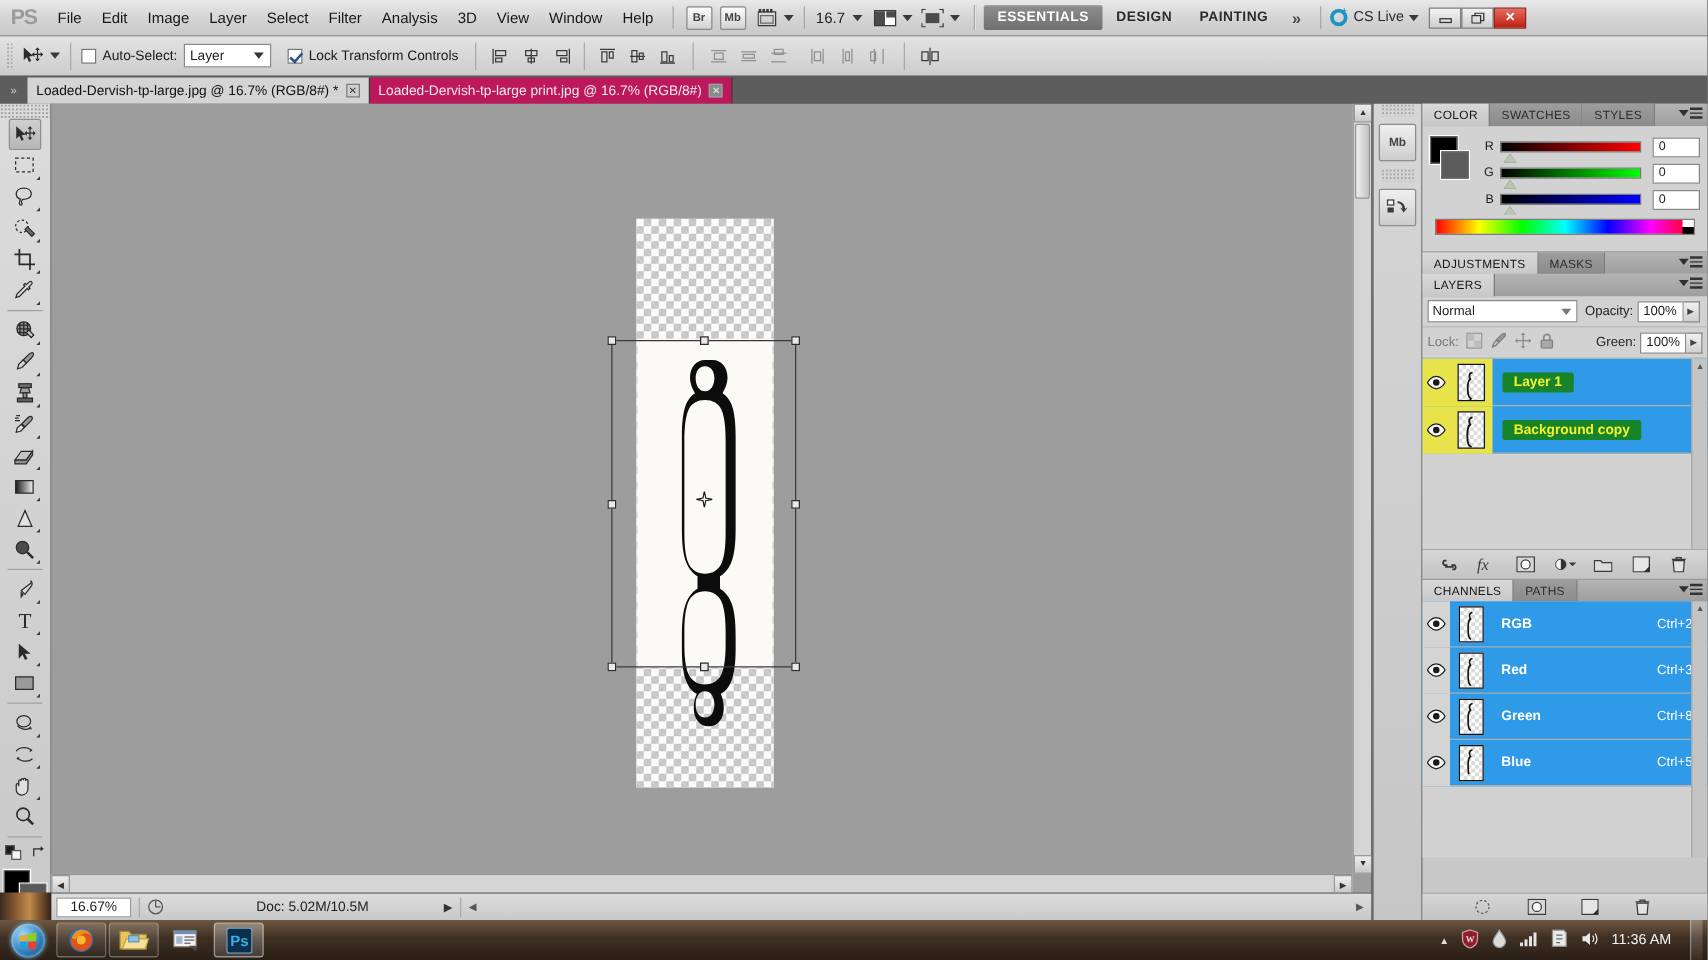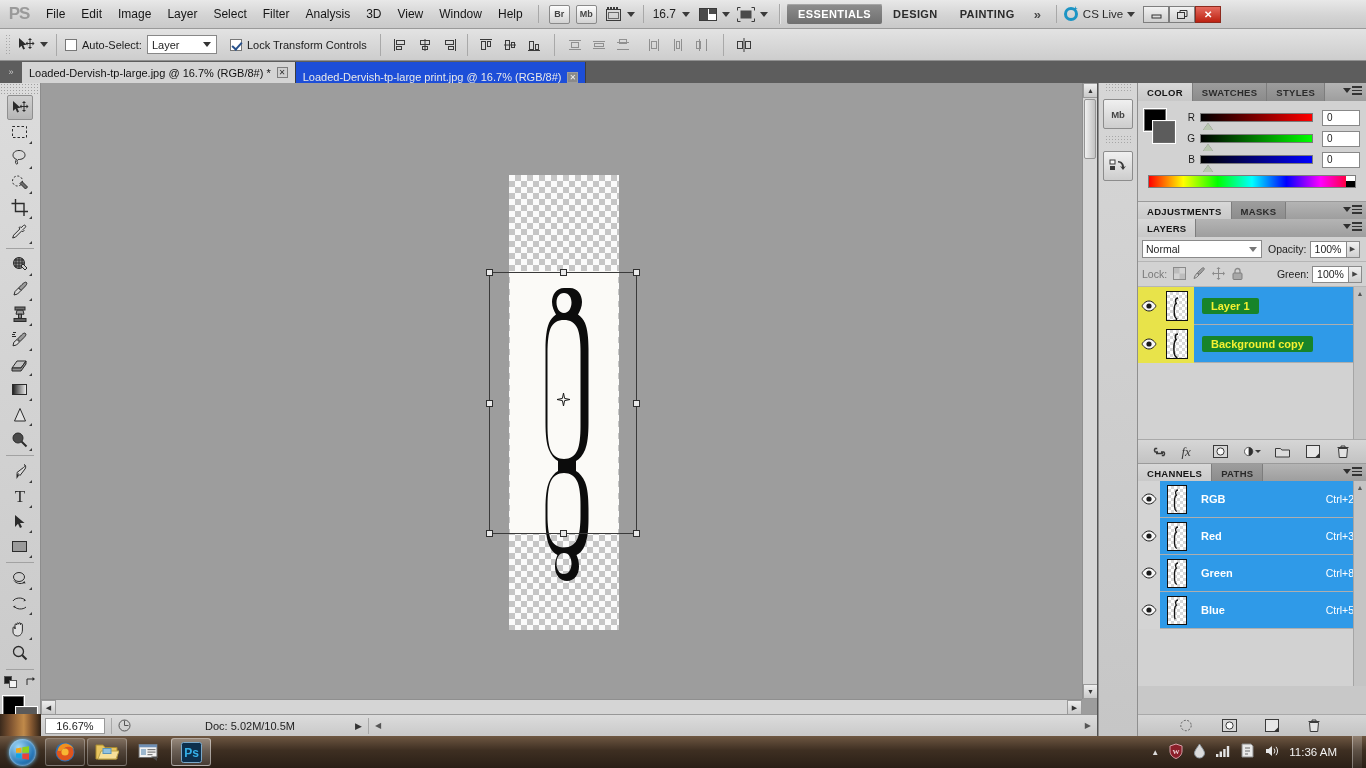--- a/index.html
+++ b/index.html
@@ -91,21 +91,21 @@
   .tabbar{
     position:absolute;left:0;top:61px;width:1366px;height:22px;
     background:#5d5d5d; display:flex; align-items:flex-end;
   }
   .tabgrip{width:22px;height:22px;display:flex;align-items:center;justify-content:center;color:#c9c9c9;font-size:9px;}
   .dtab{
     height:21px; display:flex;align-items:center; padding:0 7px;
     font-size:11px; border-right:1px solid #3d3d3d; white-space:nowrap;
   }
   .dtab.active{ background:#d4d4d4; color:#111; }
-  .dtab.inactive{ background:#1d4ed8; color:#e9e9e9;align-items:flex-end; }
+  .dtab.inactive{ background:#be185d; color:#e9e9e9; }
   .xbtn{
     margin-left:6px;width:11px;height:11px;border:1px solid #7d7d7d;
     display:inline-flex;align-items:center;justify-content:center;font-size:8px;line-height:1;color:#333;background:#cfcfcf;
   }
   .dtab.inactive .xbtn{background:#8a8a8a;color:#efefef;border-color:#9d9d9d;}
 
   
   .toolbox{
     position:absolute;left:0;top:83px;width:41px;height:653px;
     background:linear-gradient(#dcdcdc,#c9c9c9);
@@ -167,21 +167,21 @@
   .ds-item{width:30px;height:30px;margin:6px auto;border:1px solid #8c8c8c;border-radius:2px;
     background:linear-gradient(#f0f0f0,#cdcdcd);display:flex;align-items:center;justify-content:center;
     font-size:9.5px;font-weight:bold;color:#444;}
   .ds-grip{height:10px;background-image:radial-gradient(#a6a6a6 40%,transparent 41%);background-size:3px 3px;margin:0 6px;}
 
   
   .panels{position:absolute;left:1138px;top:83px;width:228px;height:653px;background:#c8c8c8;}
   .ptabs{display:flex;height:18px;background:linear-gradient(#b4b4b4,#9e9e9e);position:relative;}
   .ptab{
     padding:0 9px;height:18px;display:flex;align-items:center;
-    font-size:9.5px;font-weight:bold;color:#2a2a2a;letter-spacing:0.3px;
+    font-size:9.5px;font-weight:normal;color:#2a2a2a;letter-spacing:0.3px;
     background:linear-gradient(#9d9d9d,#8b8b8b); border-right:1px solid #7d7d7d;
   }
   .ptab.active{background:linear-gradient(#d8d8d8,#c8c8c8);color:#141414;}
   .pmenu{position:absolute;right:4px;top:3px;display:flex;align-items:center;gap:1px;}
   .pmenu .bars{display:flex;flex-direction:column;gap:2px;}
   .pmenu .bars i{display:block;width:10px;height:1.5px;background:#333;}
 
   
   .colorbody{height:100px;background:#d2d2d2;padding:6px 6px 0 6px;position:relative;}
   .col-sw{position:relative;width:36px;height:34px;margin-top:2px;}

